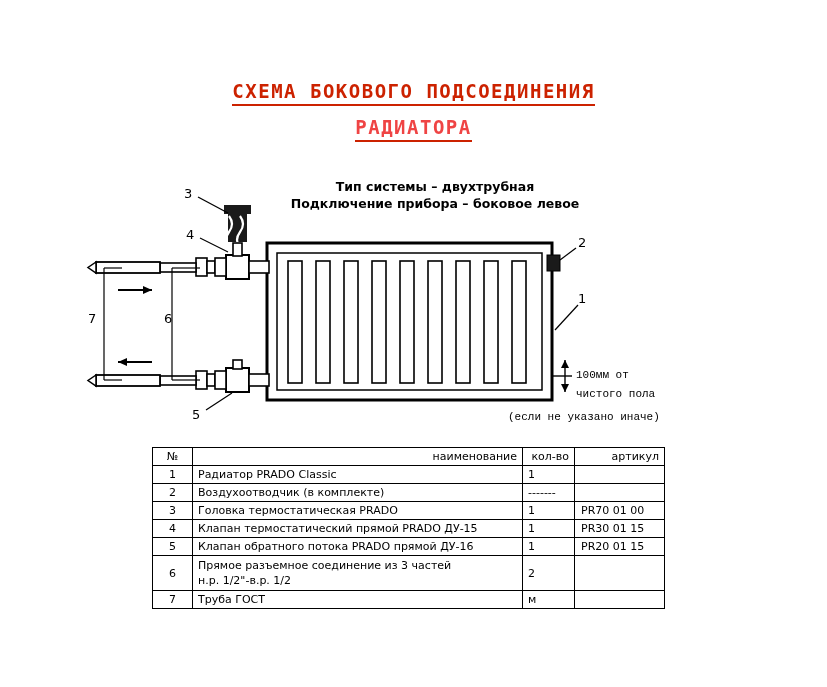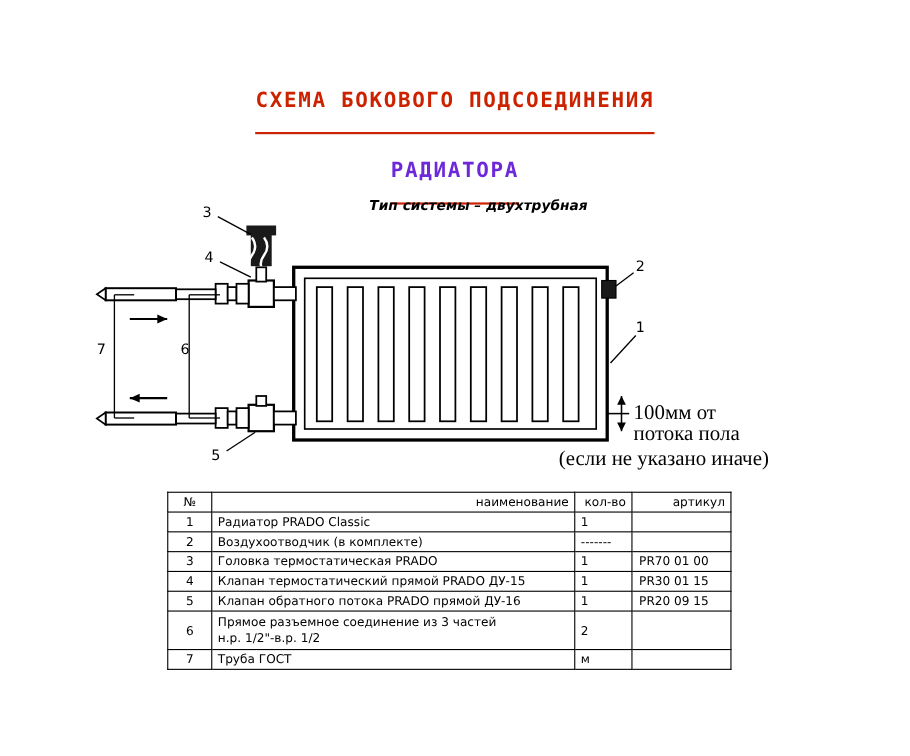--- a/index.html
+++ b/index.html
@@ -25,34 +25,33 @@
     text-align: center;
   }
   .title-line {
     font-family: "DejaVu Sans Mono", monospace;
     font-weight: bold;
     font-size: 19px;
     letter-spacing: 1.5px;
     color: #cc2200;
     display: inline-block;
     border-bottom: 2px solid #14532d;
-    padding-bottom: 18px;
-    margin-bottom: 20px;
+    padding-bottom: 2px;
+    margin-bottom: 8px;
   }
   .title-line.second { margin-top: 2px; }
 
   
   .subtitle {
     position: absolute;
     top: 178px;
     left: 275px;
     width: 320px;
     text-align: center;
     font-family: "DejaVu Sans", sans-serif;
-    font-style: italic;
     font-weight: bold;
     font-size: 12.5px;
     line-height: 17px;
     white-space: nowrap;
   }
 
   
   .diagram {
     position: absolute;
     top: 0;
@@ -65,22 +64,22 @@
   .callout {
     position: absolute;
     font-family: "DejaVu Sans", sans-serif;
     font-size: 13px;
     font-weight: normal;
   }
 
   
   .floor-note {
     position: absolute;
-    font-family: Liberation Serif, serif;
-    font-size: 19px;
+    font-family: Liberation Mono, monospace;
+    font-size: 11px;
     line-height: 19px;
     white-space: nowrap;
   }
   .floor-note .l1 { display: block; }
   .floor-note .l2 { display: block; }
 
   
   .parts-table {
     position: absolute;
     left: 152px;
@@ -104,25 +103,26 @@
   .col-qty   { width: 52px;  text-align: center; }
   .col-art   { width: 90px;  text-align: left; padding-left: 6px !important; }
   .two-line { line-height: 15px; }
 </style>
 </head>
 <body>
 
 <div class="title-block">
   <div class="title-line" style="color: rgb(204, 34, 0); border-bottom-color: rgb(204, 34, 0);">СХЕМА БОКОВОГО ПОДСОЕДИНЕНИЯ</div>
   <br>
-  <div class="title-line second" style="color: #6d28d9; border-bottom-color: rgb(204, 34, 0);">РАДИАТОРА</div>
+  <div class="title-line second" style="color: #ef4444; border-bottom-color: rgb(204, 34, 0);">РАДИАТОРА</div>
 </div>
 
 <div class="subtitle">
   <div>Тип системы – двухтрубная</div>
+  <div>Подключение прибора – боковое левое</div>
 </div>
 
 <svg class="diagram" viewBox="0 0 827 440" xmlns="http://www.w3.org/2000/svg">
 
   <g>
     <rect x="267" y="243" width="285" height="157" fill="#ffffff" stroke="#000" stroke-width="3"></rect>
     <rect x="277" y="253" width="265" height="137" fill="#ffffff" stroke="#000" stroke-width="1.5"></rect>
 
     <rect x="288" y="261" width="14" height="122" fill="#ffffff" stroke="#000" stroke-width="1.6"></rect>
     <rect x="316" y="261" width="14" height="122" fill="#ffffff" stroke="#000" stroke-width="1.6"></rect>
@@ -217,21 +217,21 @@
 <div class="callout" style="left:184px; top:186px;">3</div>
 <div class="callout" style="left:186px; top:227px;">4</div>
 <div class="callout" style="left:192px; top:407px;">5</div>
 <div class="callout" style="left:164px; top:311px;">6</div>
 <div class="callout" style="left:88px;  top:311px;">7</div>
 <div class="callout" style="left:578px; top:291px;">1</div>
 <div class="callout" style="left:578px; top:235px;">2</div>
 
 <div class="floor-note" style="left:576px; top:366px;">
   <span class="l1">100мм от</span>
-  <span class="l2">потока пола</span>
+  <span class="l2">чистого пола</span>
 </div>
 <div class="floor-note" style="left:508px; top:408px;">
   <span class="l1">(если не указано иначе)</span>
 </div>
 
 <table class="parts-table">
   <thead>
     <tr>
       <th class="col-num">№</th>
       <th class="col-name">наименование</th>
@@ -261,21 +261,21 @@
     <tr>
       <td class="col-num">4</td>
       <td class="col-name">Клапан термостатический прямой PRADO ДУ-15</td>
       <td class="col-qty">1</td>
       <td class="col-art">PR30 01 15</td>
     </tr>
     <tr>
       <td class="col-num">5</td>
       <td class="col-name">Клапан обратного потока PRADO прямой ДУ-16</td>
       <td class="col-qty">1</td>
-      <td class="col-art">PR20 09 15</td>
+      <td class="col-art">PR20 01 15</td>
     </tr>
     <tr>
       <td class="col-num">6</td>
       <td class="col-name two-line" style="white-space:pre-line">Прямое разъемное соединение из 3 частей
 н.р. 1/2"-в.р. 1/2</td>
       <td class="col-qty">2</td>
       <td class="col-art"></td>
     </tr>
     <tr>
       <td class="col-num">7</td>

